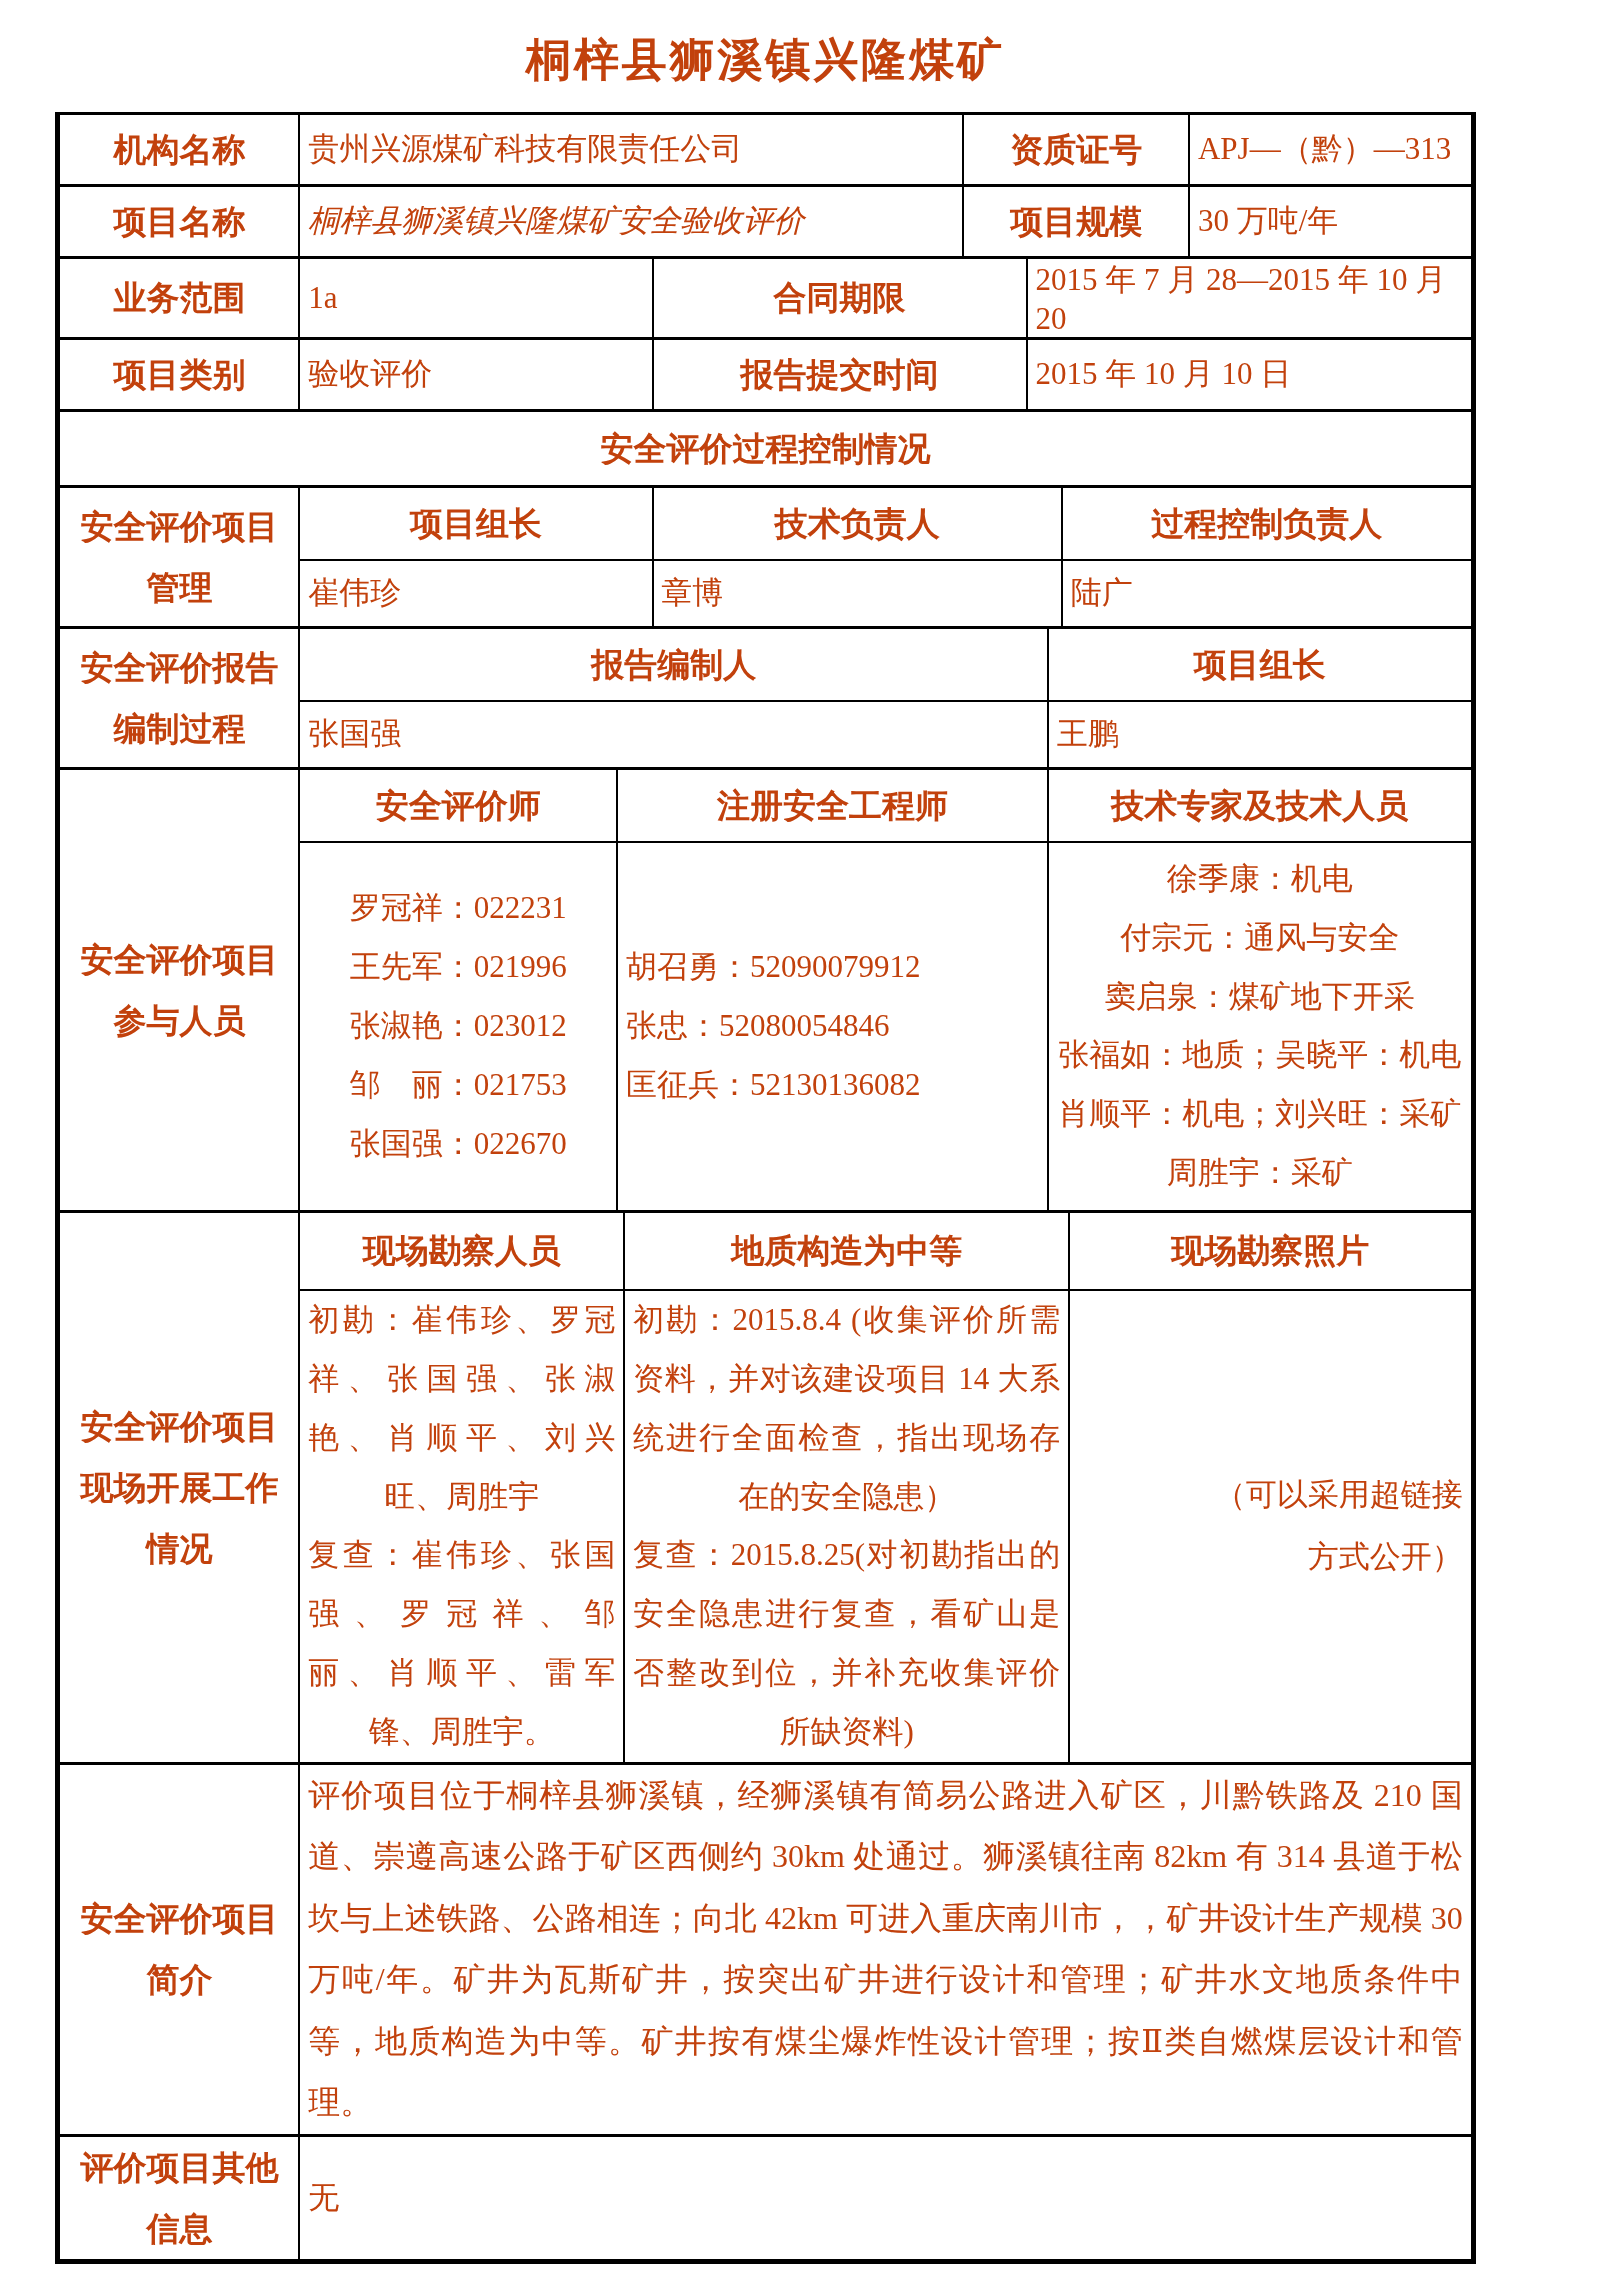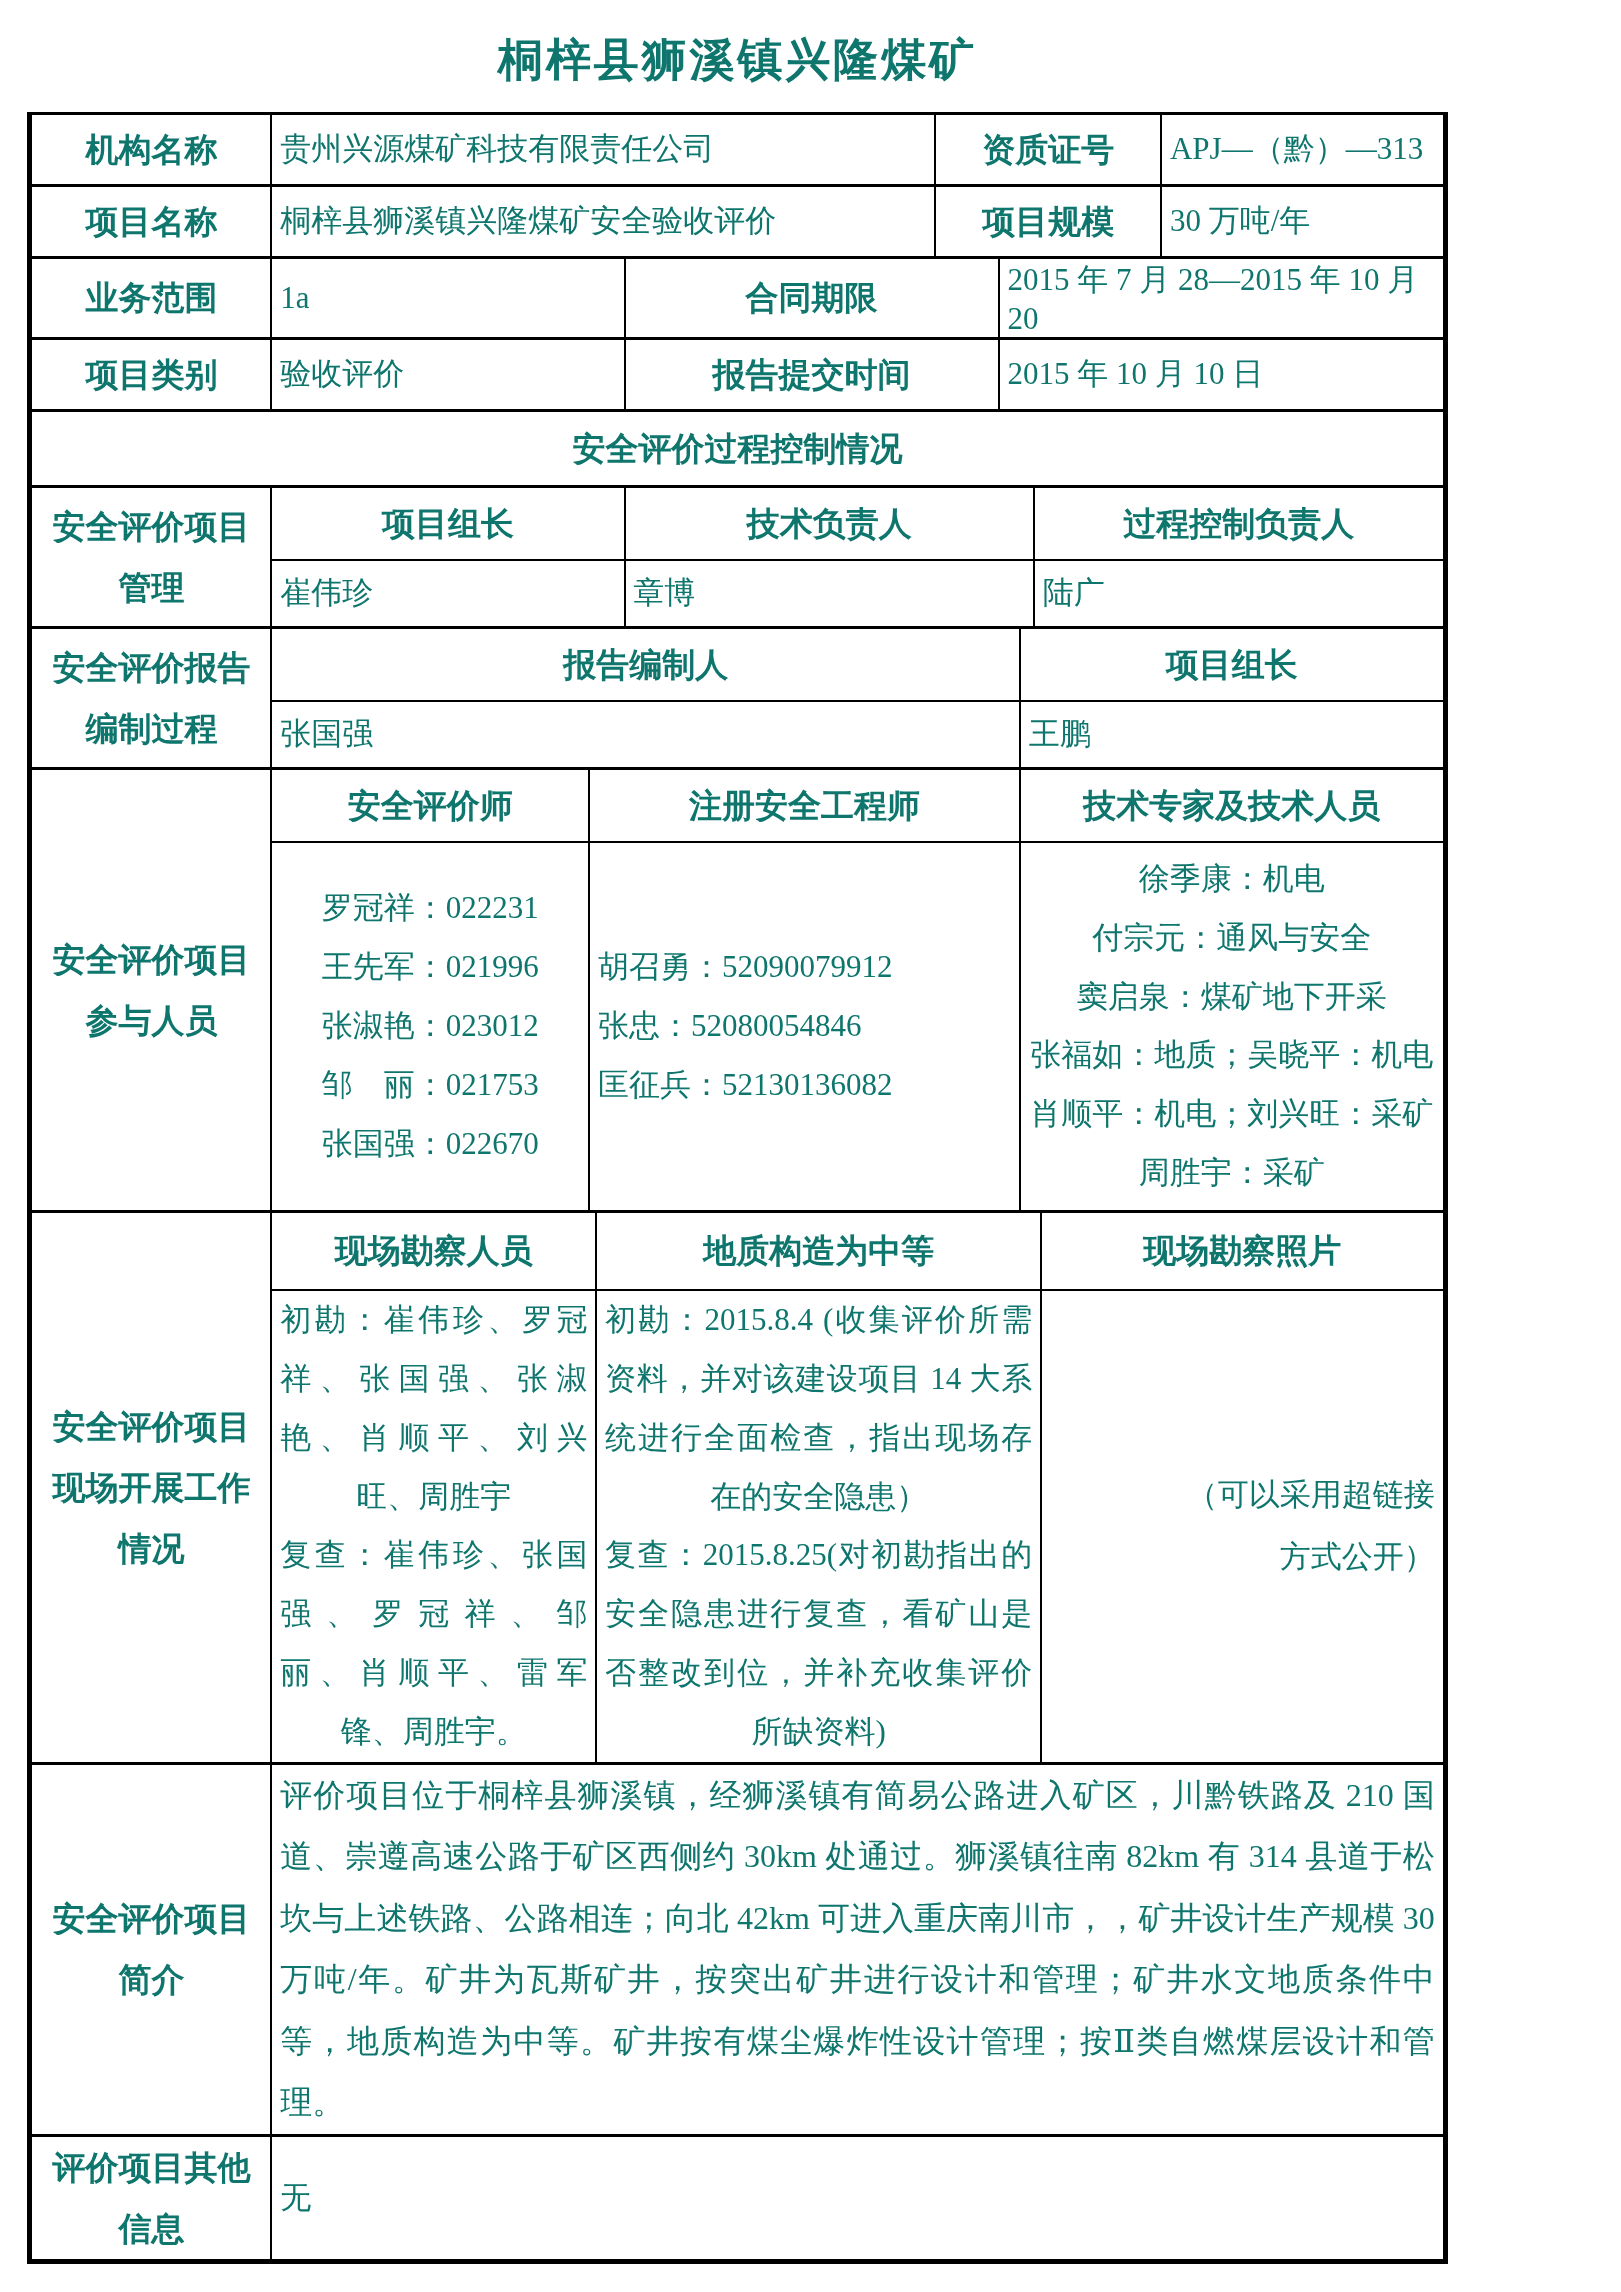--- a/index.html
+++ b/index.html
@@ -1,22 +1,23 @@
 <!DOCTYPE html>
 <html><head>
 <meta charset="utf-8">
 <style>
   html, body { margin: 0; padding: 0; background: #fff; }
   .page {
     width: 1475px;
     height: 2293px;
     background: #fff;
-    color: #0f766e;
+    color: #c2410c;
     font-family: "Liberation Serif", "DejaVu Serif", serif;
     overflow: hidden;
+    padding-left: 28px;
   }
   .doc-title {
     font-family: "Liberation Sans", "DejaVu Sans", sans-serif;
     font-weight: bold;
     font-size: 45px;
     text-align: center;
     letter-spacing: 2.9px;
     line-height: 1.1;
   }
   .doc-title-1 { padding-top: 35px; }
@@ -46,21 +47,21 @@
     font-family: "Liberation Sans", "DejaVu Sans", sans-serif;
     font-weight: bold;
     font-size: 33px;
     text-align: center;
     line-height: 1.85;
   }
   .val {
     font-size: 31px;
     text-align: left;
   }
-  .val-left { text-align: left; padding-left: 21.6px; }
+  .val-left { text-align: left; padding-left: 21.6px; font-style: italic; }
 
   
   .rA  > td { height: 69px; }
   .rS  > td { height: 73px; }
   .rHdr > td { height: 71px; }
   .rVal > td { height: 65px; }
   .rHdrF > td { height: 76px; }
   .rPart > td { height: 367px; }
   .rSite > td { height: 429px; }
   .rProf > td { height: 304px; }

